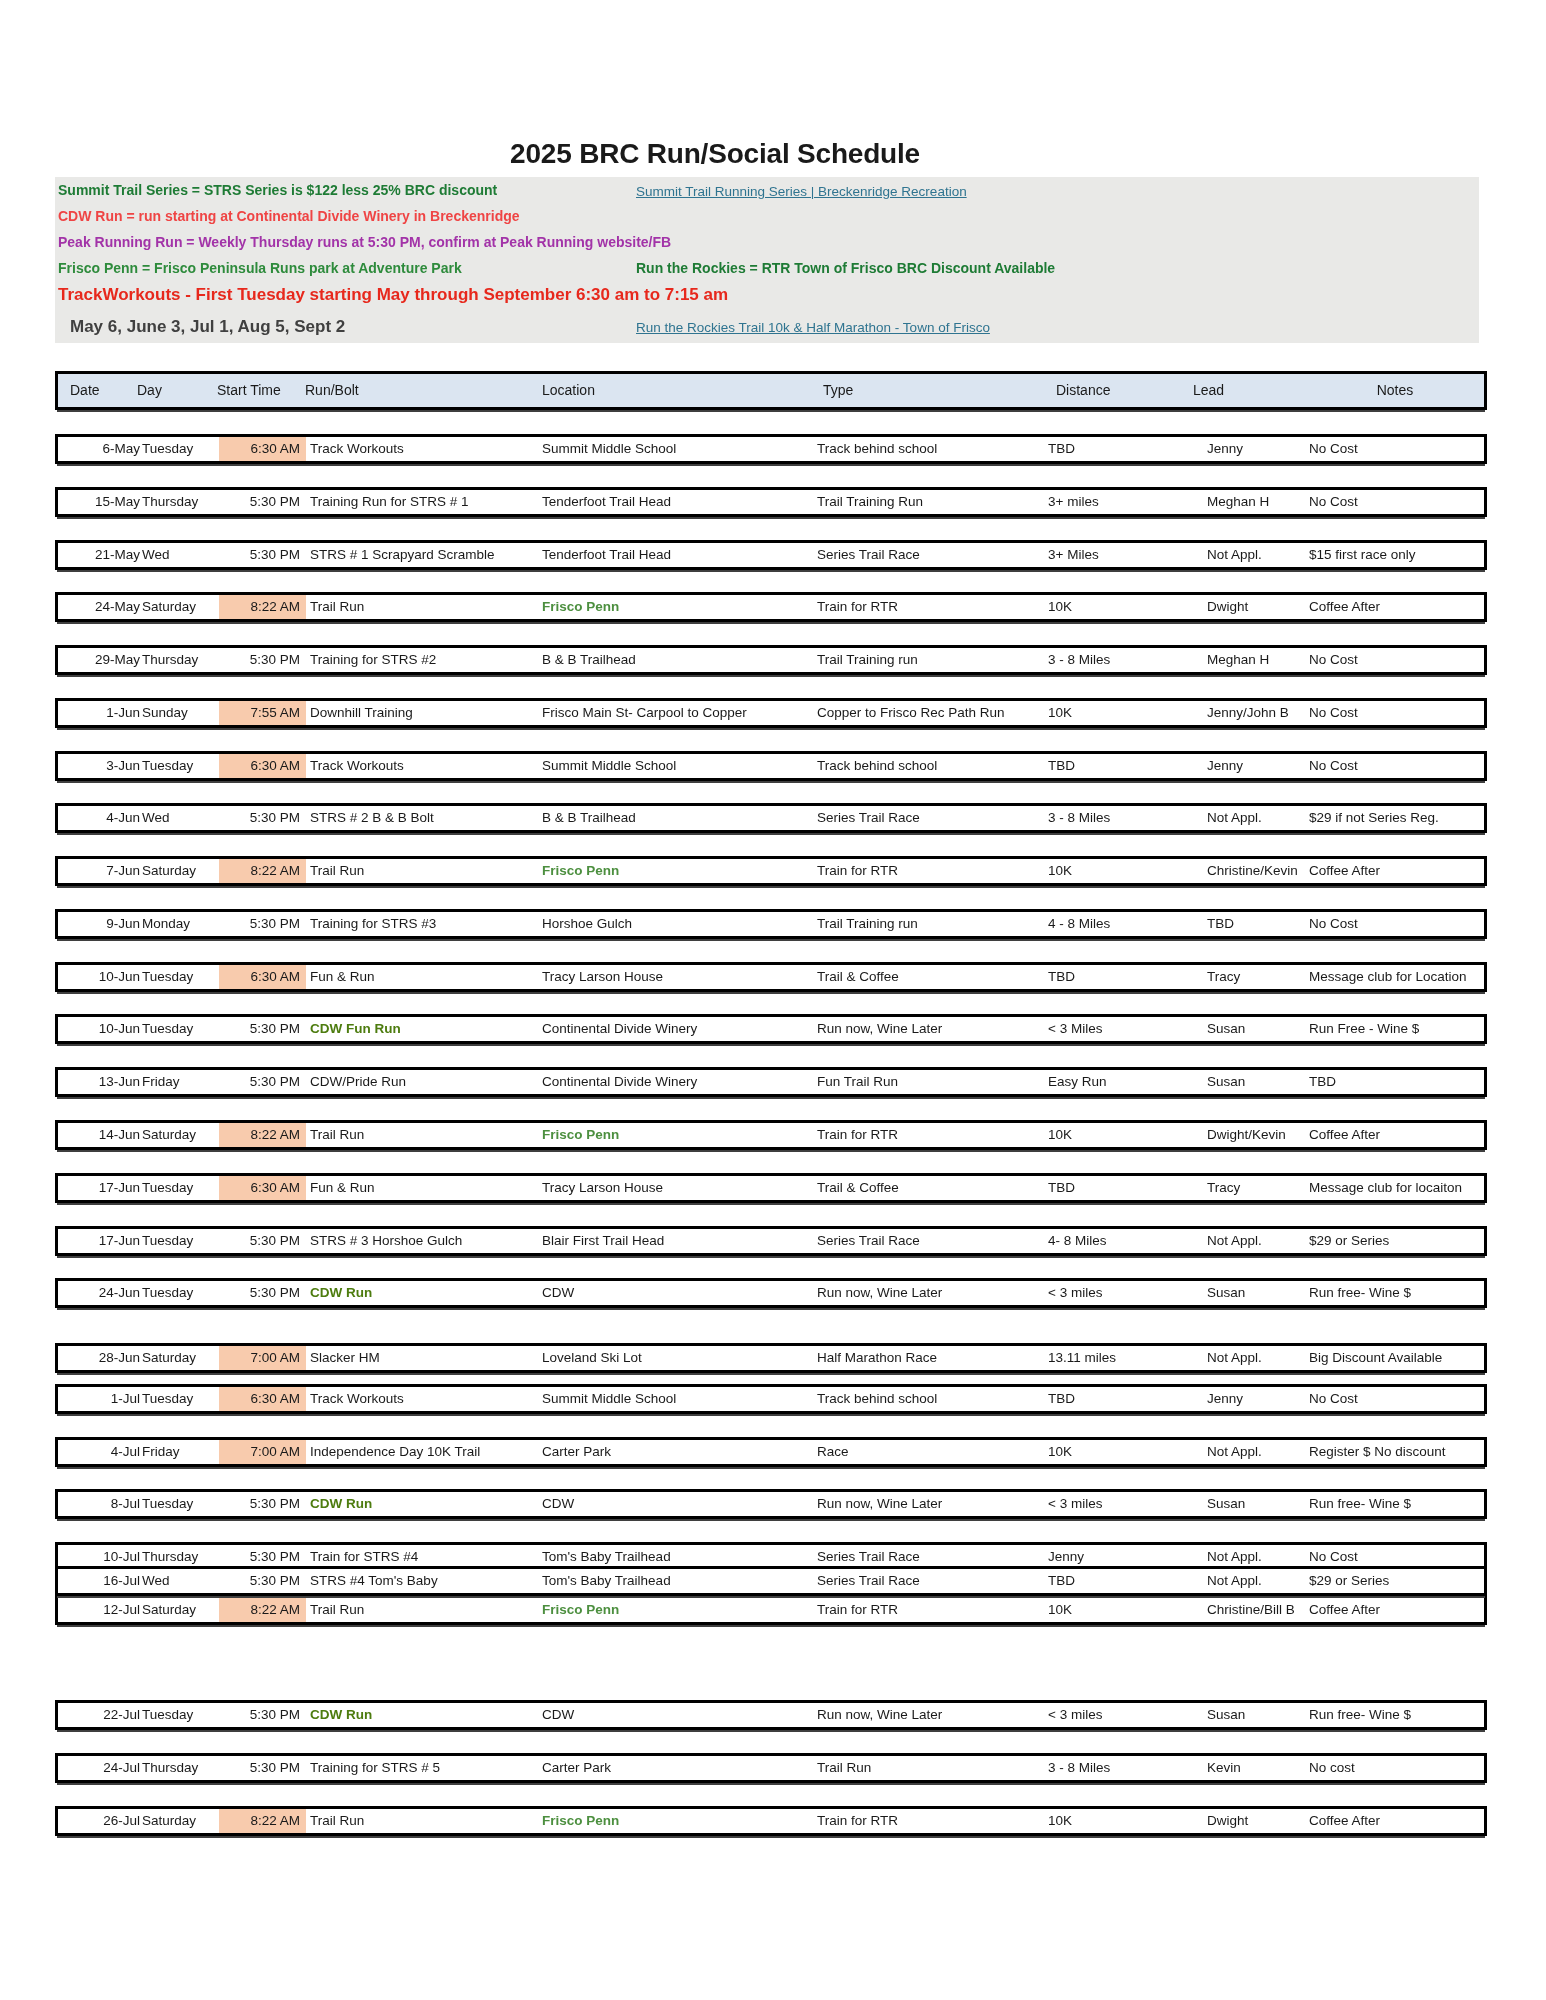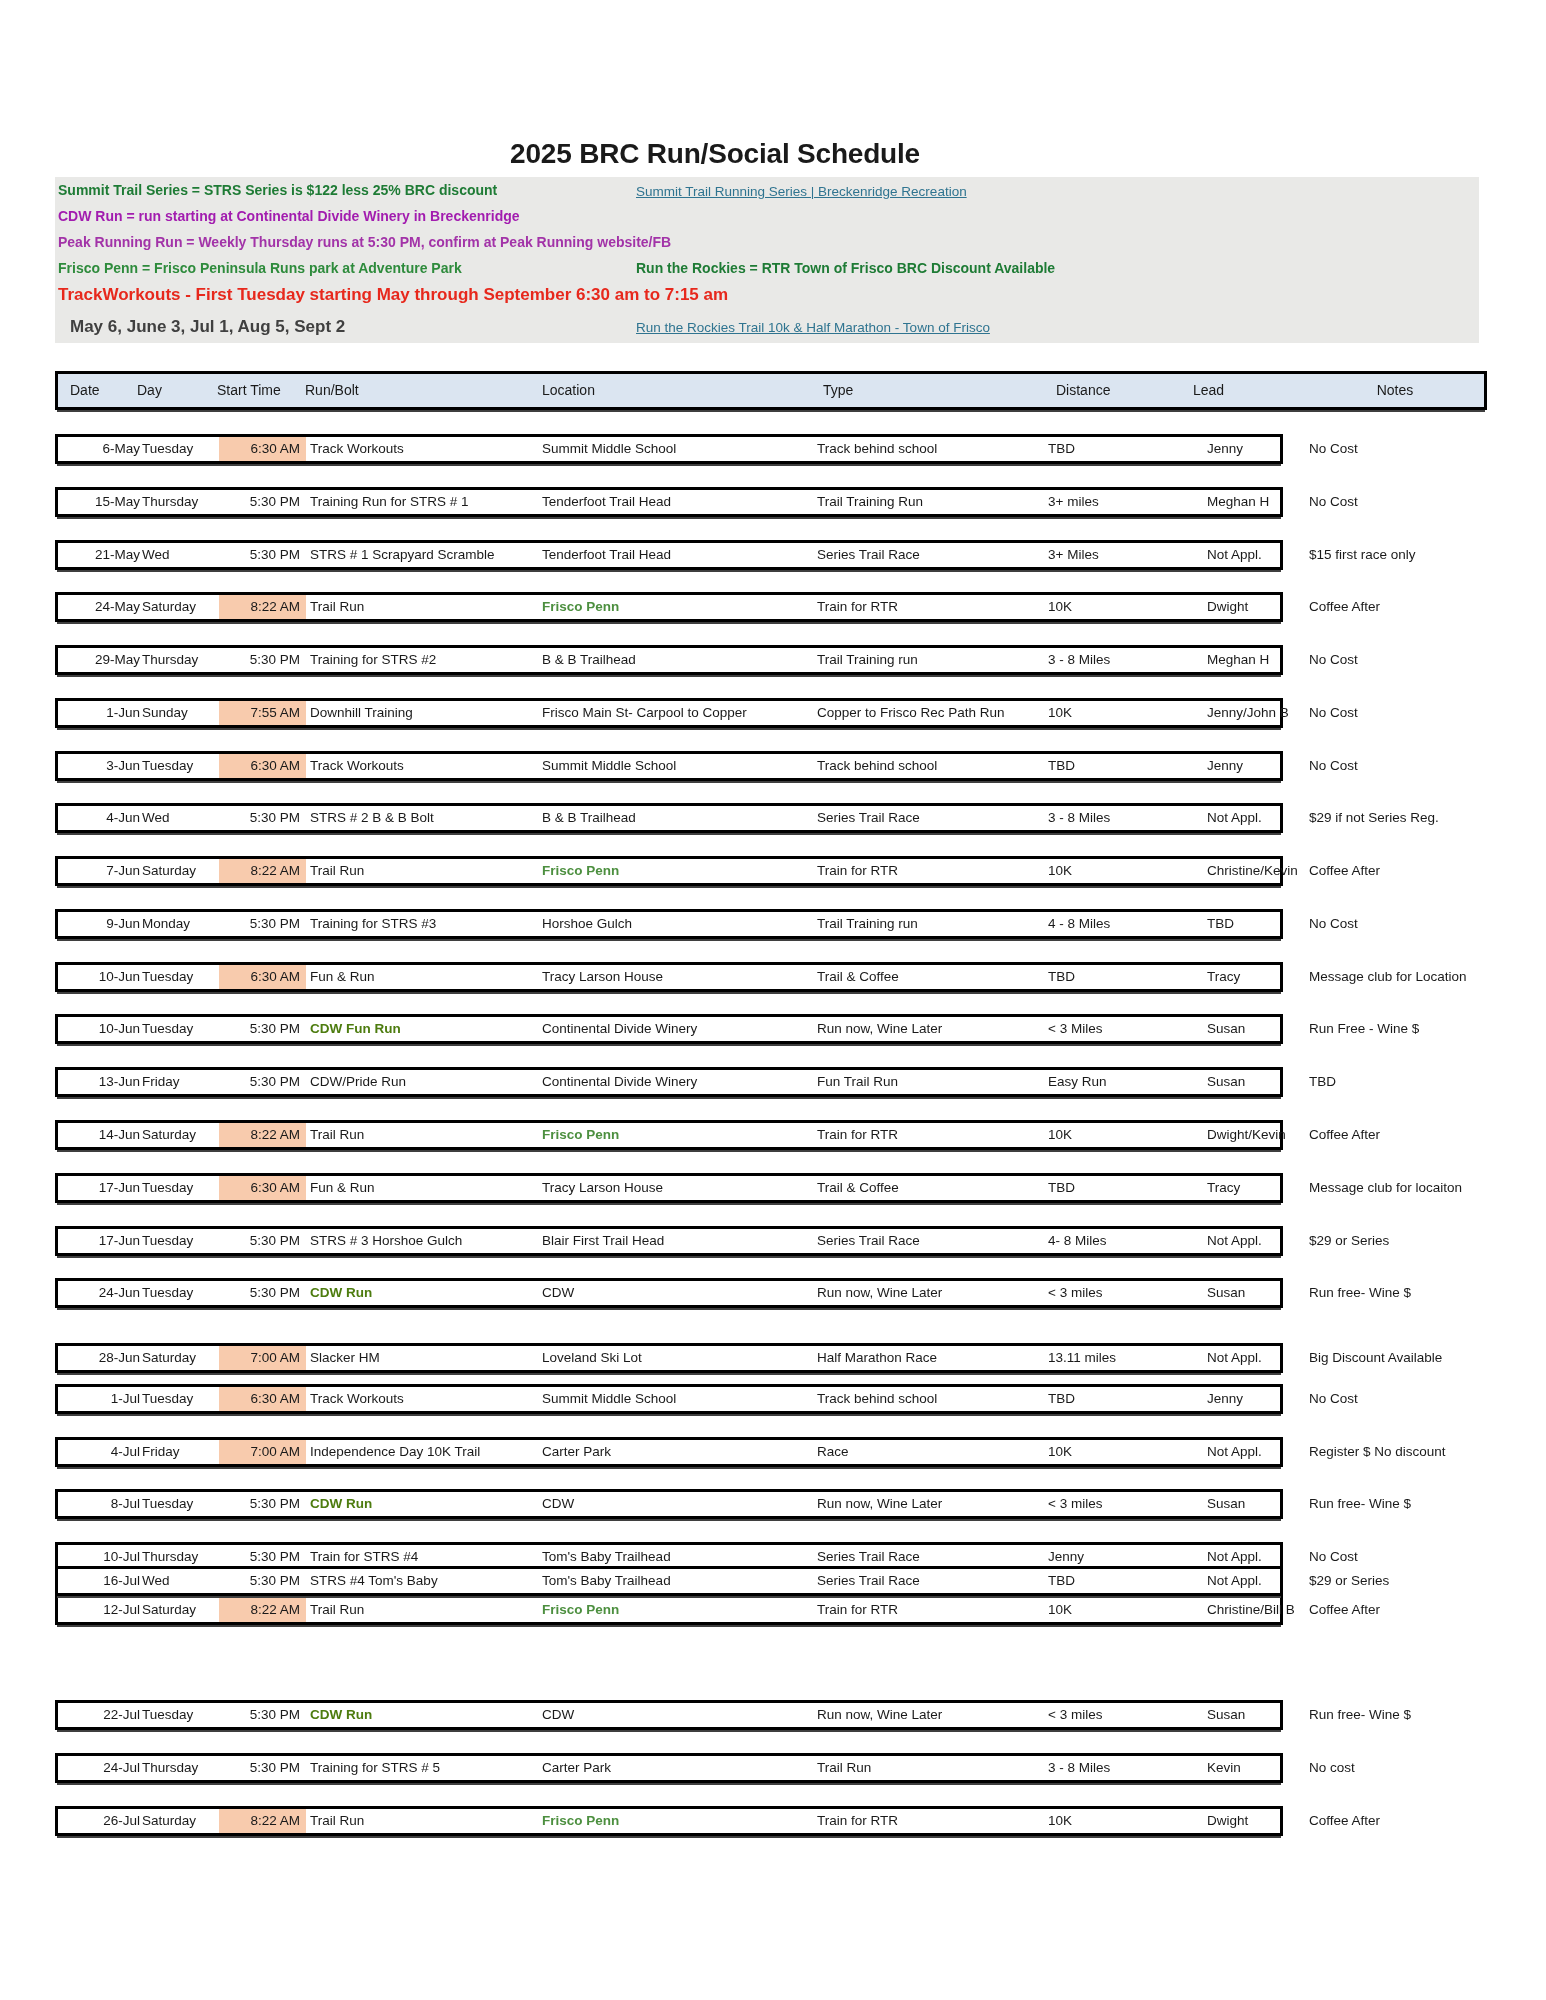--- a/index.html
+++ b/index.html
@@ -6,39 +6,39 @@
   .page{position:relative;width:1546px;height:2000px;background:#ffffff;
         font-family:"Liberation Sans",sans-serif;color:#1a1a1a;overflow:hidden;}
 
   .title{position:absolute;left:55px;top:138px;width:1320px;text-align:center;
          font-size:28px;font-weight:600;letter-spacing:-0.2px;}
 
   .legend-panel{position:absolute;left:55px;top:177px;width:1424px;height:166px;background:#e9e9e7;}
 
   .leg{position:absolute;font-weight:700;font-size:14px;white-space:nowrap;}
   .leg-strs{left:58px;top:182px;color:#1e7b35;}
-  .leg-cdw{left:58px;top:208px;color:#a21caf;}
+  .leg-cdw{left:58px;top:208px;color:#ef4444;}
   .leg-peak{left:58px;top:234px;color:#a233a8;}
   .leg-frisco{left:58px;top:260px;color:#2e8b3c;}
   .leg-rtr{left:636px;top:260px;color:#1e7b35;}
   .leg-red1{left:58px;top:285px;font-size:17px;color:#e7281c;}
   .leg-red2{left:58px;top:317px;font-size:17px;color:#404040;margin-left:12px;}
 
   .doclink{position:absolute;font-size:13.5px;color:#2f7490;text-decoration:underline;white-space:nowrap;cursor:pointer;}
   .link-summit{left:636px;top:184px;}
   .link-rtr{left:636px;top:320px;}
 
   .thead{position:absolute;left:55px;top:371px;width:1432px;height:39px;background:#dbe5f1;
          border:3px solid #000;box-sizing:border-box;box-shadow:0 4px 0 -2px #3f3f3f;}
   .thead .hcell{position:absolute;top:0;line-height:32px;font-size:14px;white-space:nowrap;}
   .h-date{left:12px;} .h-day{left:79px;} .h-time{left:159px;} .h-event{left:247px;}
   .h-loc{left:484px;} .h-type{left:765px;} .h-dist{left:998px;} .h-lead{left:1135px;}
   .h-notes{left:1251px;width:172px;text-align:center;}
 
-  .row{position:absolute;left:55px;width:1228px;height:30px;background:#fff;
+  .row{position:absolute;left:55px;width:1432px;height:30px;background:#fff;
        border:3px solid #000;box-sizing:border-box;box-shadow:0 4px 0 -2px #3f3f3f;}
   .cell{position:absolute;top:0;height:24px;line-height:24px;font-size:13.5px;white-space:nowrap;}
   .c-date{left:0;width:82px;text-align:right;}
   .c-day{left:84px;}
   .c-time{left:161px;width:87px;text-align:right;padding-right:6px;box-sizing:border-box;}
   .c-time.am{background:#f8cbad;}
   .c-event{left:252px;}
   .c-event.cdw{color:#4d7c0f;font-weight:700;}
   .c-loc{left:484px;}
   .c-loc.green{color:#4c8f3f;font-weight:700;}

